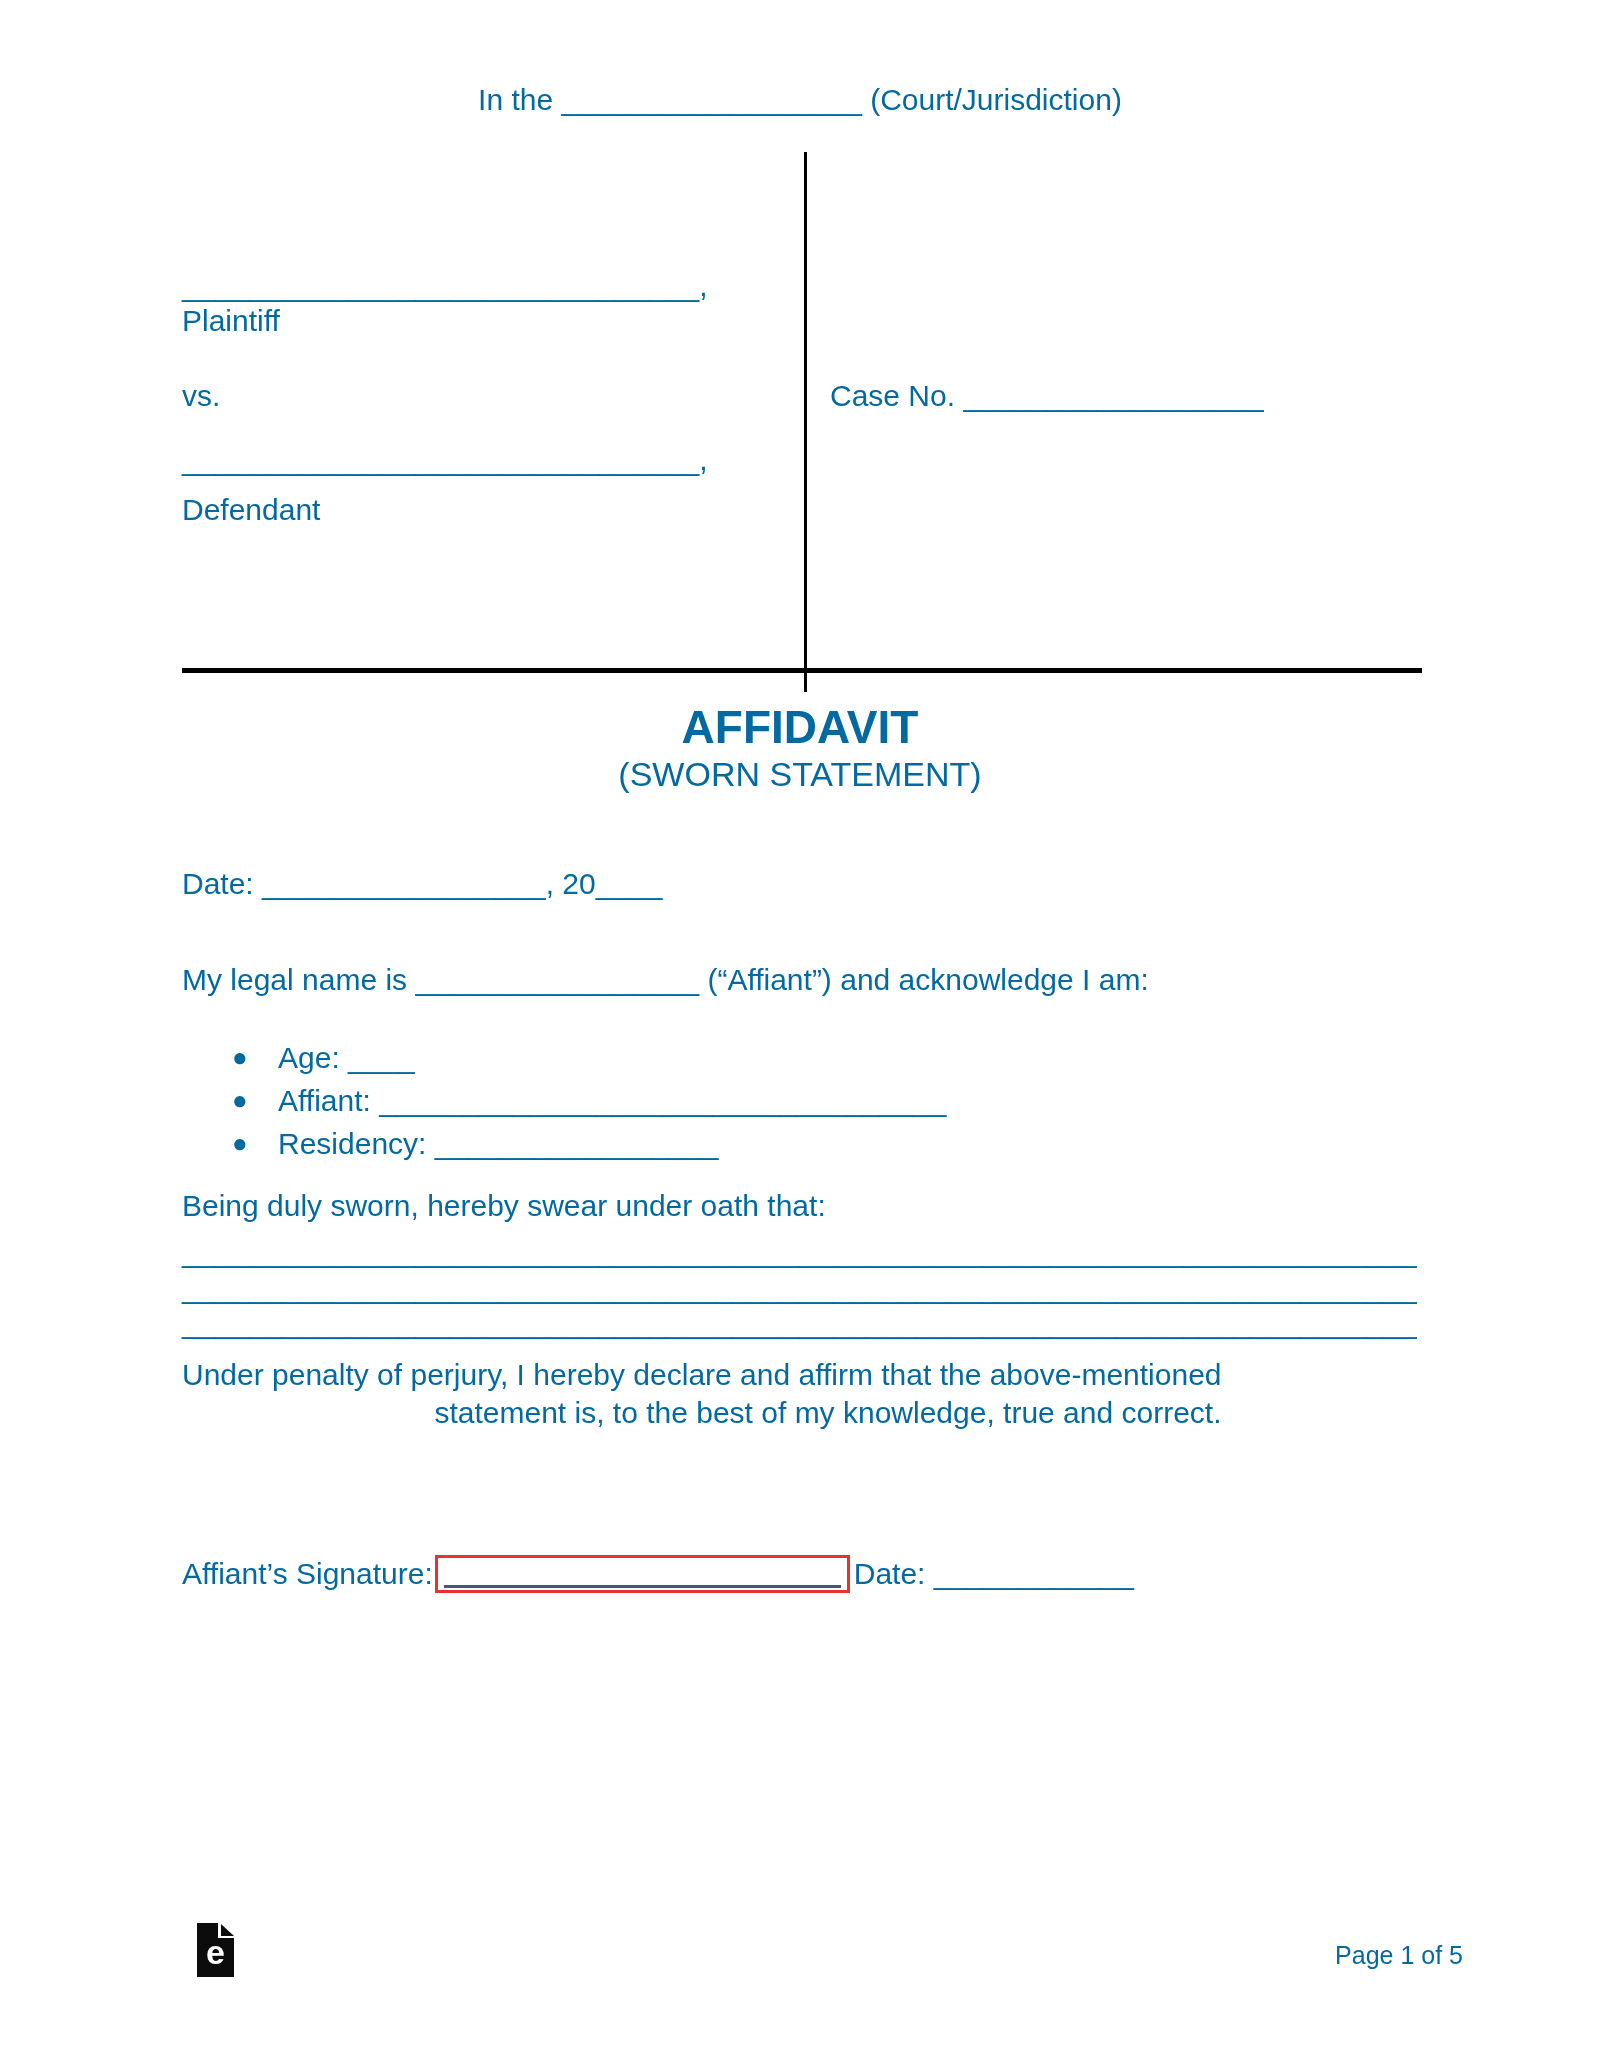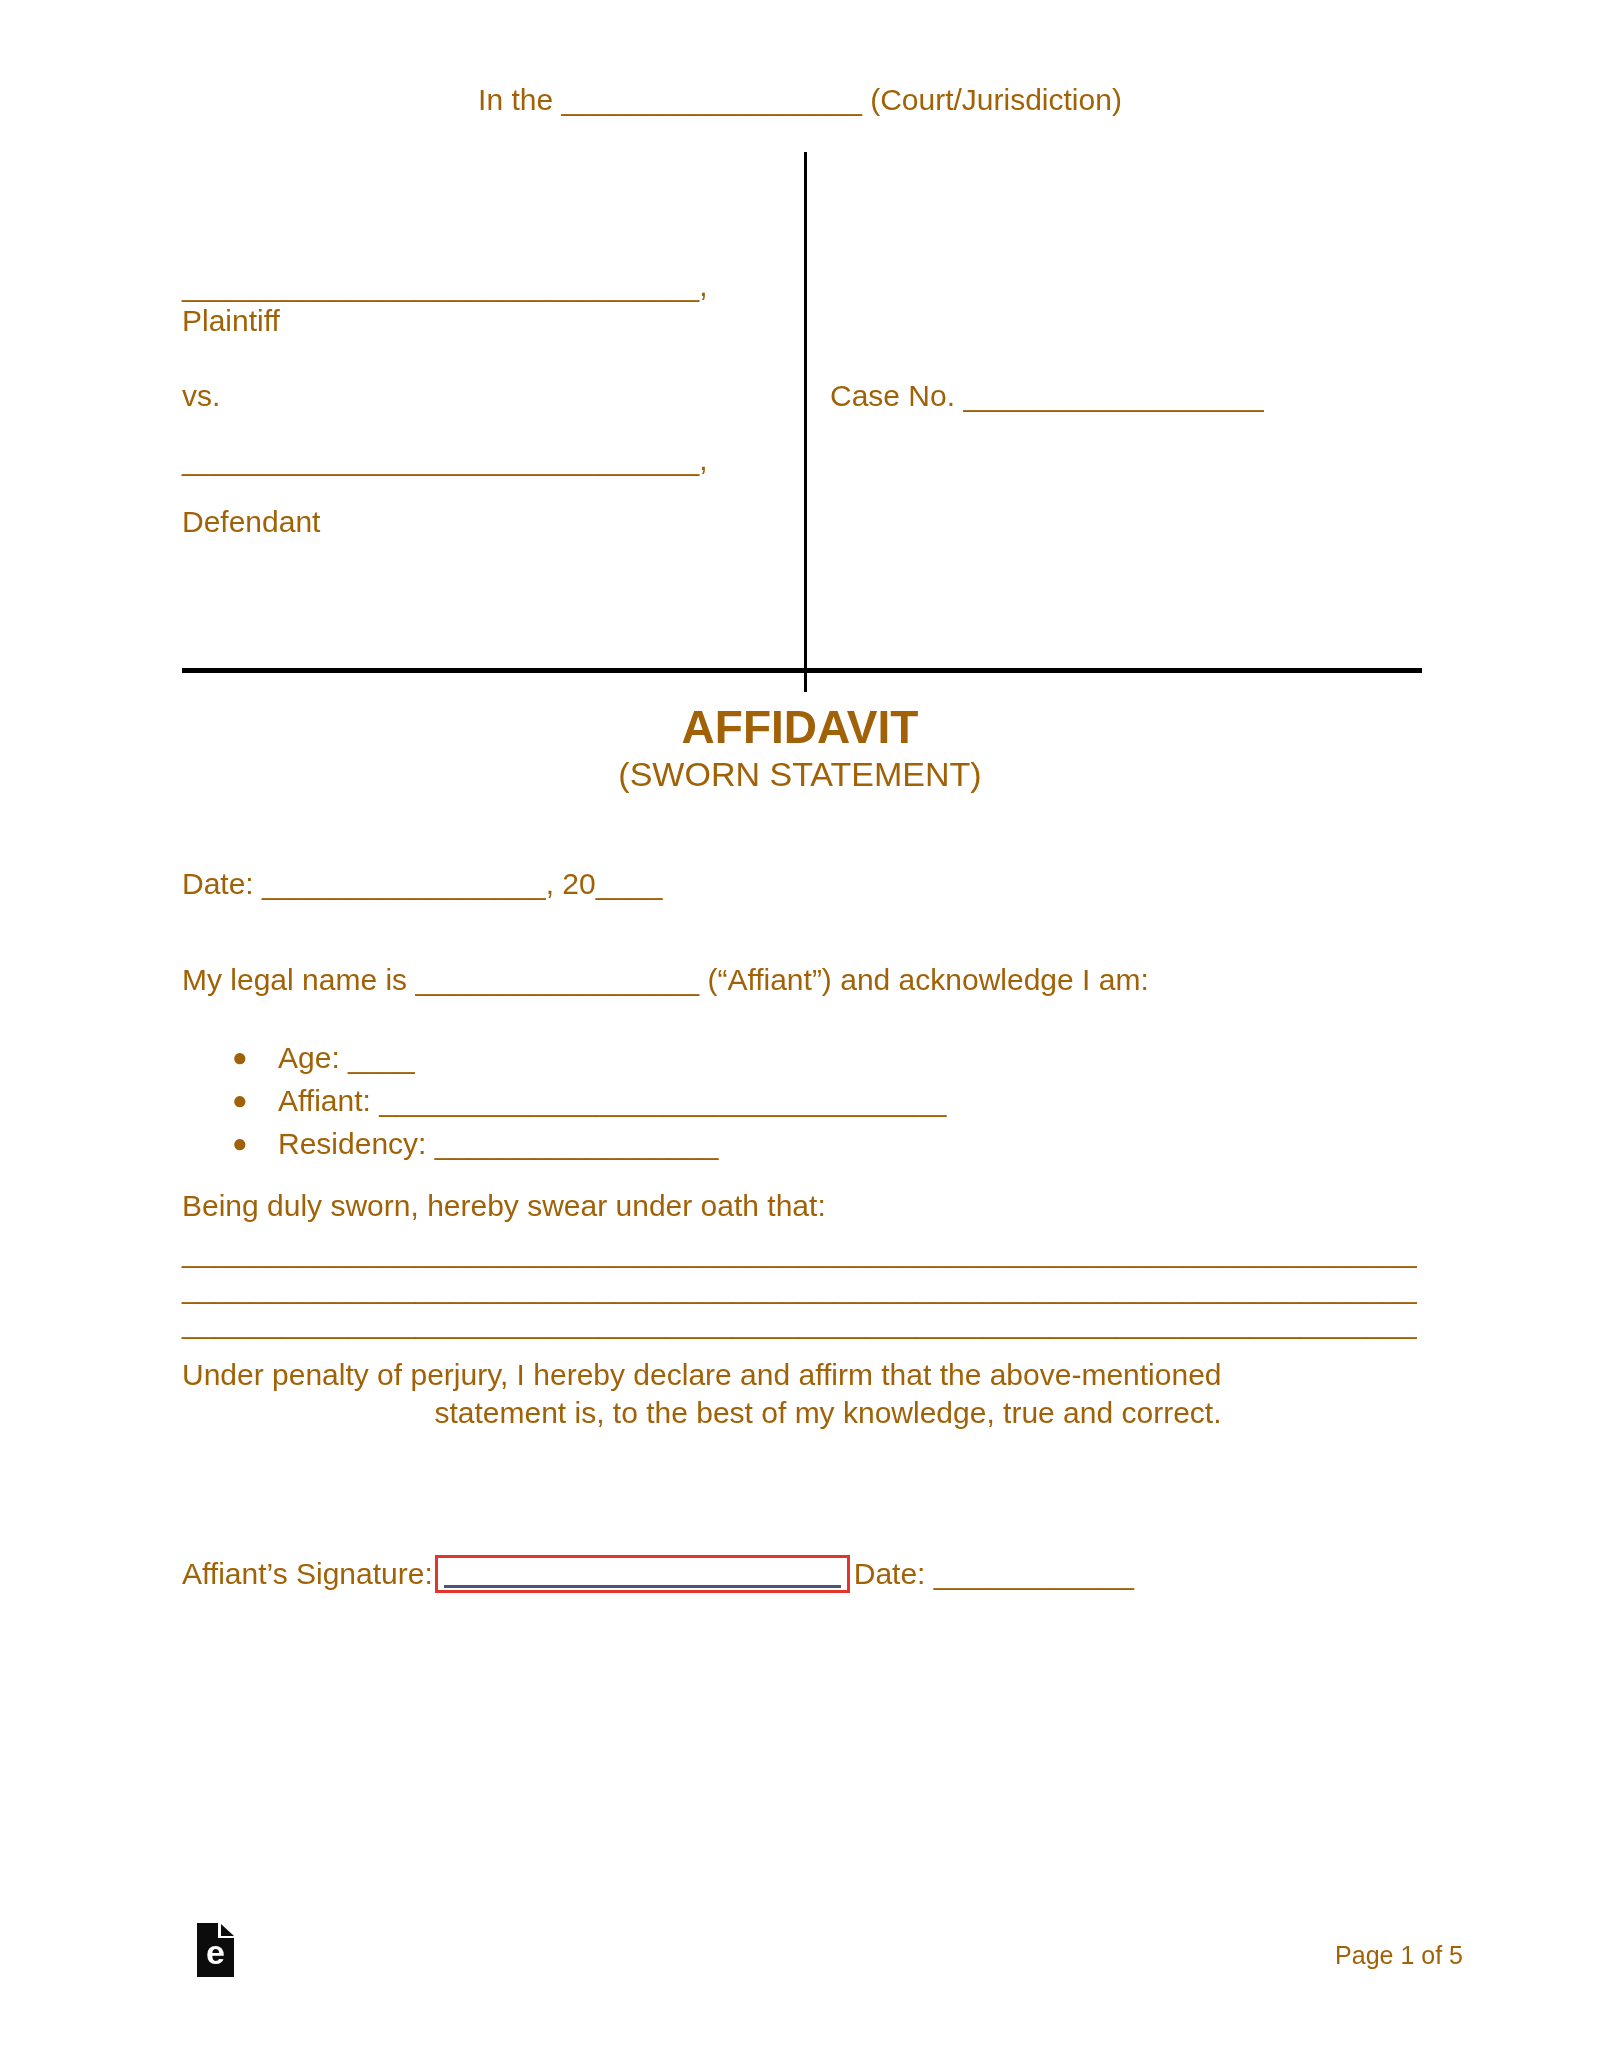--- a/index.html
+++ b/index.html
@@ -1,21 +1,21 @@
 <!DOCTYPE html>
 <html><head>
 <meta charset="utf-8">
 <style>
   html,body{margin:0;padding:0;background:#ffffff;}
   .page{
     position:relative;
     width:1600px;height:2070px;
     background:#ffffff;
     font-family:"Liberation Sans", sans-serif;
-    color:#a16207;
+    color:#0369a1;
     font-size:30px;
     overflow:hidden;
   }
   .abs{position:absolute;line-height:36px;white-space:nowrap;}
   .center{left:0;width:1600px;text-align:center;}
   .vline{position:absolute;left:804px;top:152px;width:3px;height:540px;background:#000;}
   .hline{position:absolute;left:182px;top:668px;width:1240px;height:5px;background:#000;}
   .title-main{top:702px;font-size:46px;font-weight:bold;line-height:50px;}
   .title-sub{top:754px;font-size:34px;line-height:40px;}
   .bullets{position:absolute;left:232px;top:1036px;}
@@ -46,21 +46,21 @@
 
   <div class="abs center" style="top:82px;">In the __________________ (Court/Jurisdiction)</div>
 
   <div class="vline"></div>
   <div class="hline"></div>
 
   <div class="abs" style="left:182px;top:268px;">_______________________________,</div>
   <div class="abs" style="left:182px;top:303px;">Plaintiff</div>
   <div class="abs" style="left:182px;top:378px;">vs.</div>
   <div class="abs" style="left:182px;top:442px;">_______________________________,</div>
-  <div class="abs" style="left:182px;top:504px;">Defendant</div>
+  <div class="abs" style="left:182px;top:492px;">Defendant</div>
 
   <div class="abs" style="left:830px;top:378px;">Case No. __________________</div>
 
   <div class="abs center title-main">AFFIDAVIT</div>
   <div class="abs center title-sub">(SWORN STATEMENT)</div>
 
   <div class="abs" style="left:182px;top:866px;">Date: _________________, 20____</div>
 
   <div class="abs" style="left:182px;top:962px;">My legal name is _________________ (“Affiant”) and acknowledge I am:</div>
 

